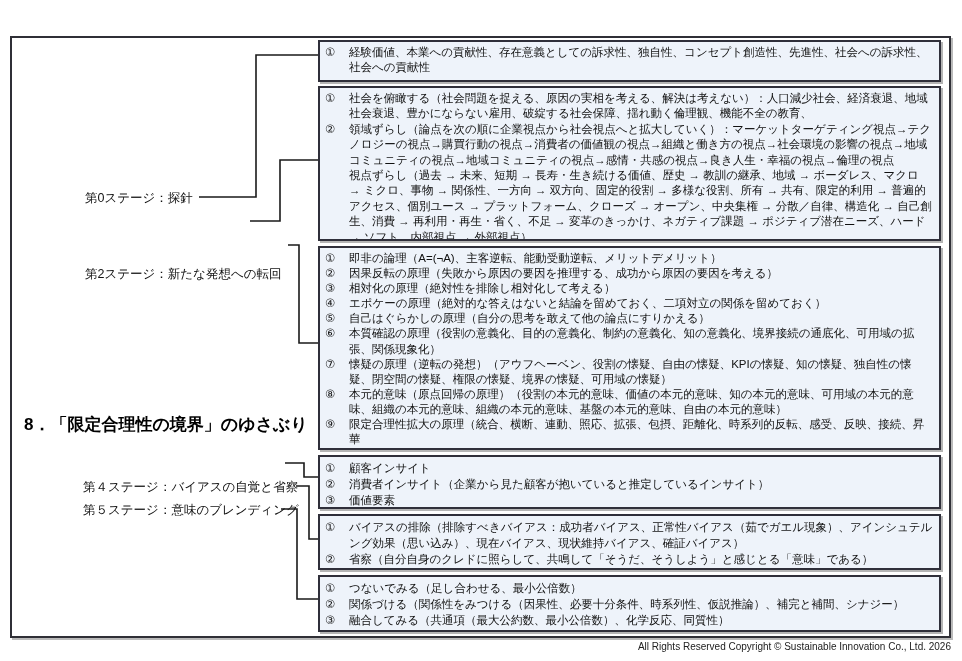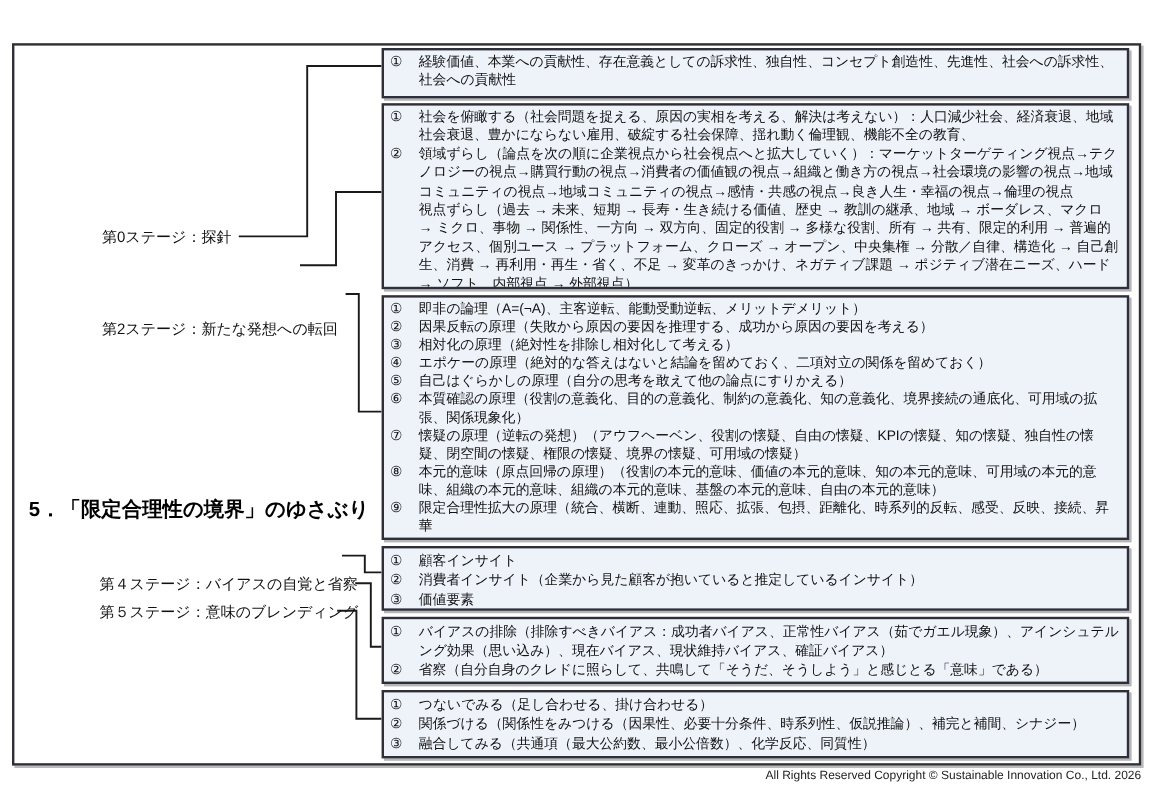--- a/index.html
+++ b/index.html
@@ -62,21 +62,21 @@
     <polyline points="250,221 280,221 280,160 318,160"></polyline>
     <polyline points="288,245 299,245 299,343 318,343"></polyline>
     <polyline points="285,463 304,463 304,477 318,477"></polyline>
     <polyline points="296,486 309,486 309,539 318,539"></polyline>
     <polyline points="281,509 297,509 297,599 318,599"></polyline>
   </svg>
 
   <div class="stage s0">第0ステージ：探針</div>
   <div class="stage s2">第2ステージ：新たな発想への転回</div>
 
-  <div class="heading h2pos">5．「限定合理性の境界」のゆさぶり</div>
+  <div class="heading h2pos">8．「限定合理性の境界」のゆさぶり</div>
   <div class="stage s4">第４ステージ：バイアスの自覚と省察</div>
   <div class="stage s5">第５ステージ：意味のブレンディング</div>
 
   <div class="box b1">
       <div class="item">
         <span class="num">①</span>
         <span class="txt">経験価値、本業への貢献性、存在意義としての訴求性、独自性、コンセプト創造性、先進性、社会への訴求性、社会への貢献性</span>
       </div>
     </div>
   <div class="box b2">
@@ -148,21 +148,21 @@
         <span class="txt">バイアスの排除（排除すべきバイアス：成功者バイアス、正常性バイアス（茹でガエル現象）、アインシュテルング効果（思い込み）、現在バイアス、現状維持バイアス、確証バイアス）</span>
       </div>
       <div class="item">
         <span class="num">②</span>
         <span class="txt">省察（自分自身のクレドに照らして、共鳴して「そうだ、そうしよう」と感じとる「意味」である）</span>
       </div>
     </div>
   <div class="box b6">
       <div class="item">
         <span class="num">①</span>
-        <span class="txt">つないでみる（足し合わせる、掛け合わせる）</span>
+        <span class="txt">つないでみる（足し合わせる、最小公倍数）</span>
       </div>
       <div class="item">
         <span class="num">②</span>
         <span class="txt">関係づける（関係性をみつける（因果性、必要十分条件、時系列性、仮説推論）、補完と補間、シナジー）</span>
       </div>
       <div class="item">
         <span class="num">③</span>
         <span class="txt">融合してみる（共通項（最大公約数、最小公倍数）、化学反応、同質性）</span>
       </div>
     </div>

